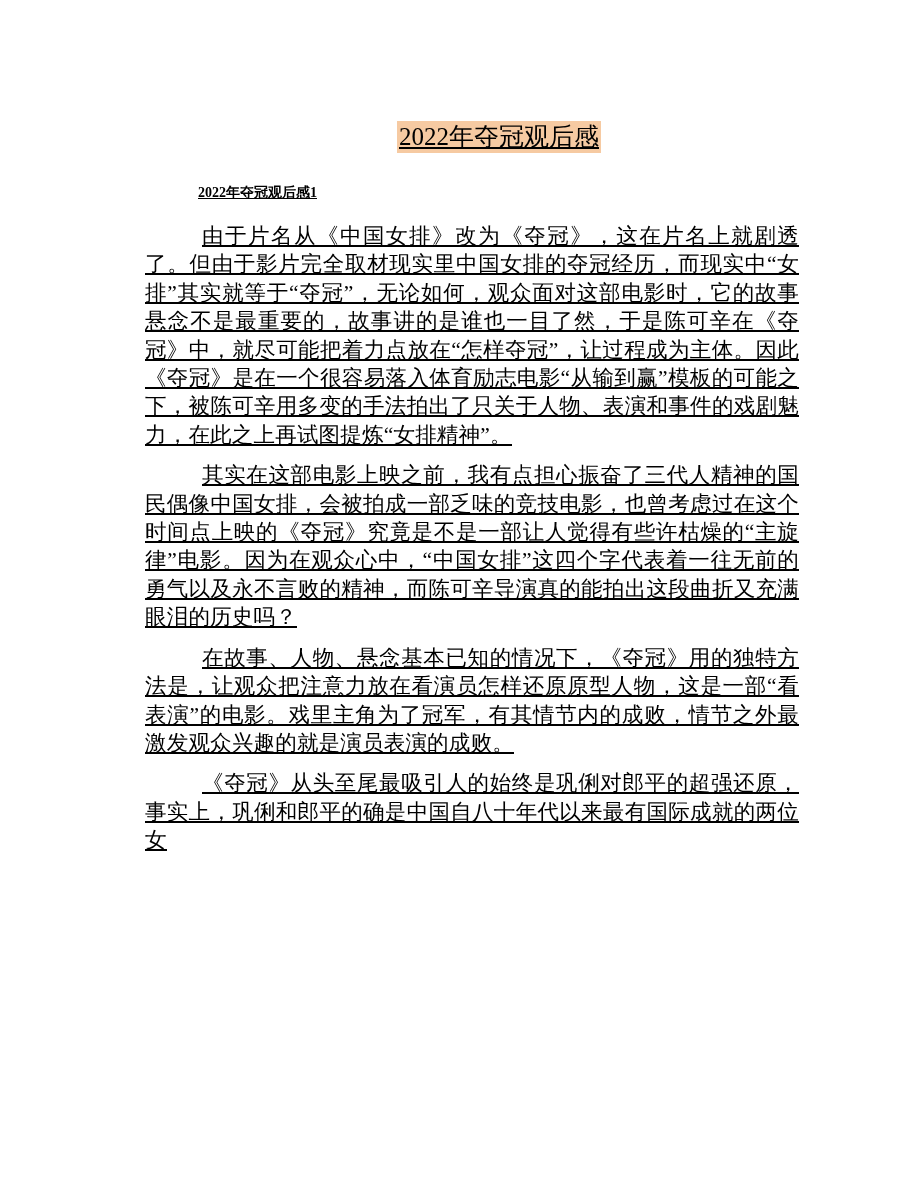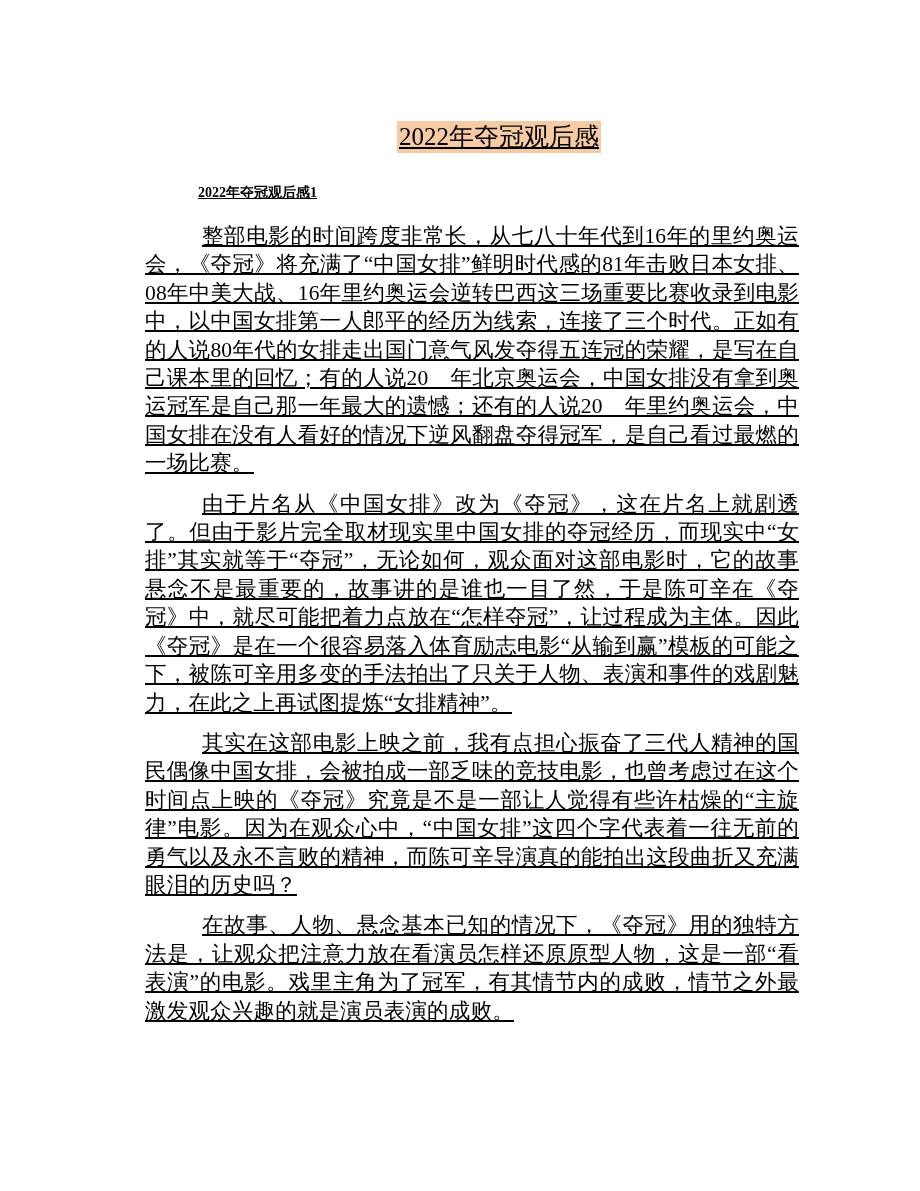--- a/index.html
+++ b/index.html
@@ -53,19 +53,19 @@
 
 <div class="page">
 
   <div class="doc-title">
     <span class="highlight">2022年夺冠观后感</span>
   </div>
 
   <div class="doc-heading">2022年夺冠观后感1</div>
 
   <div class="doc-body">
-    <p class="body-para">整部电影的时间跨度非常长，从七八十年代到16年的里约奥运会，《夺冠》将充满了“中国女排”鲜明时代感的81年击败日本女排、08年中美大战、16年里约奥运会逆转巴西这三场重要比赛收录到电影中，以中国女排第一人郎平的经历为线索，连接了三个时代。正如有的人说80年代的女排走出国门意气风发夺得五连冠的荣耀，是写在自己课本里的回忆；有的人说20__年北京奥运会，中国女排没有拿到奥运冠军是自己那一年最大的遗憾；还有的人说20__年里约奥运会，中国女排在没有人看好的情况下逆风翻盘夺得冠军，是自己看过最燃的一场比赛。</p>
     <p class="body-para">由于片名从《中国女排》改为《夺冠》，这在片名上就剧透了。但由于影片完全取材现实里中国女排的夺冠经历，而现实中“女排”其实就等于“夺冠”，无论如何，观众面对这部电影时，它的故事悬念不是最重要的，故事讲的是谁也一目了然，于是陈可辛在《夺冠》中，就尽可能把着力点放在“怎样夺冠”，让过程成为主体。因此《夺冠》是在一个很容易落入体育励志电影“从输到赢”模板的可能之下，被陈可辛用多变的手法拍出了只关于人物、表演和事件的戏剧魅力，在此之上再试图提炼“女排精神”。</p>
     <p class="body-para">其实在这部电影上映之前，我有点担心振奋了三代人精神的国民偶像中国女排，会被拍成一部乏味的竞技电影，也曾考虑过在这个时间点上映的《夺冠》究竟是不是一部让人觉得有些许枯燥的“主旋律”电影。因为在观众心中，“中国女排”这四个字代表着一往无前的勇气以及永不言败的精神，而陈可辛导演真的能拍出这段曲折又充满眼泪的历史吗？</p>
     <p class="body-para">在故事、人物、悬念基本已知的情况下，《夺冠》用的独特方法是，让观众把注意力放在看演员怎样还原原型人物，这是一部“看表演”的电影。戏里主角为了冠军，有其情节内的成败，情节之外最激发观众兴趣的就是演员表演的成败。</p>
+    <p class="body-para">《夺冠》从头至尾最吸引人的始终是巩俐对郎平的超强还原，事实上，巩俐和郎平的确是中国自八十年代以来最有国际成就的两位女</p>
   </div>
 
 </div>
 
 </body></html>

